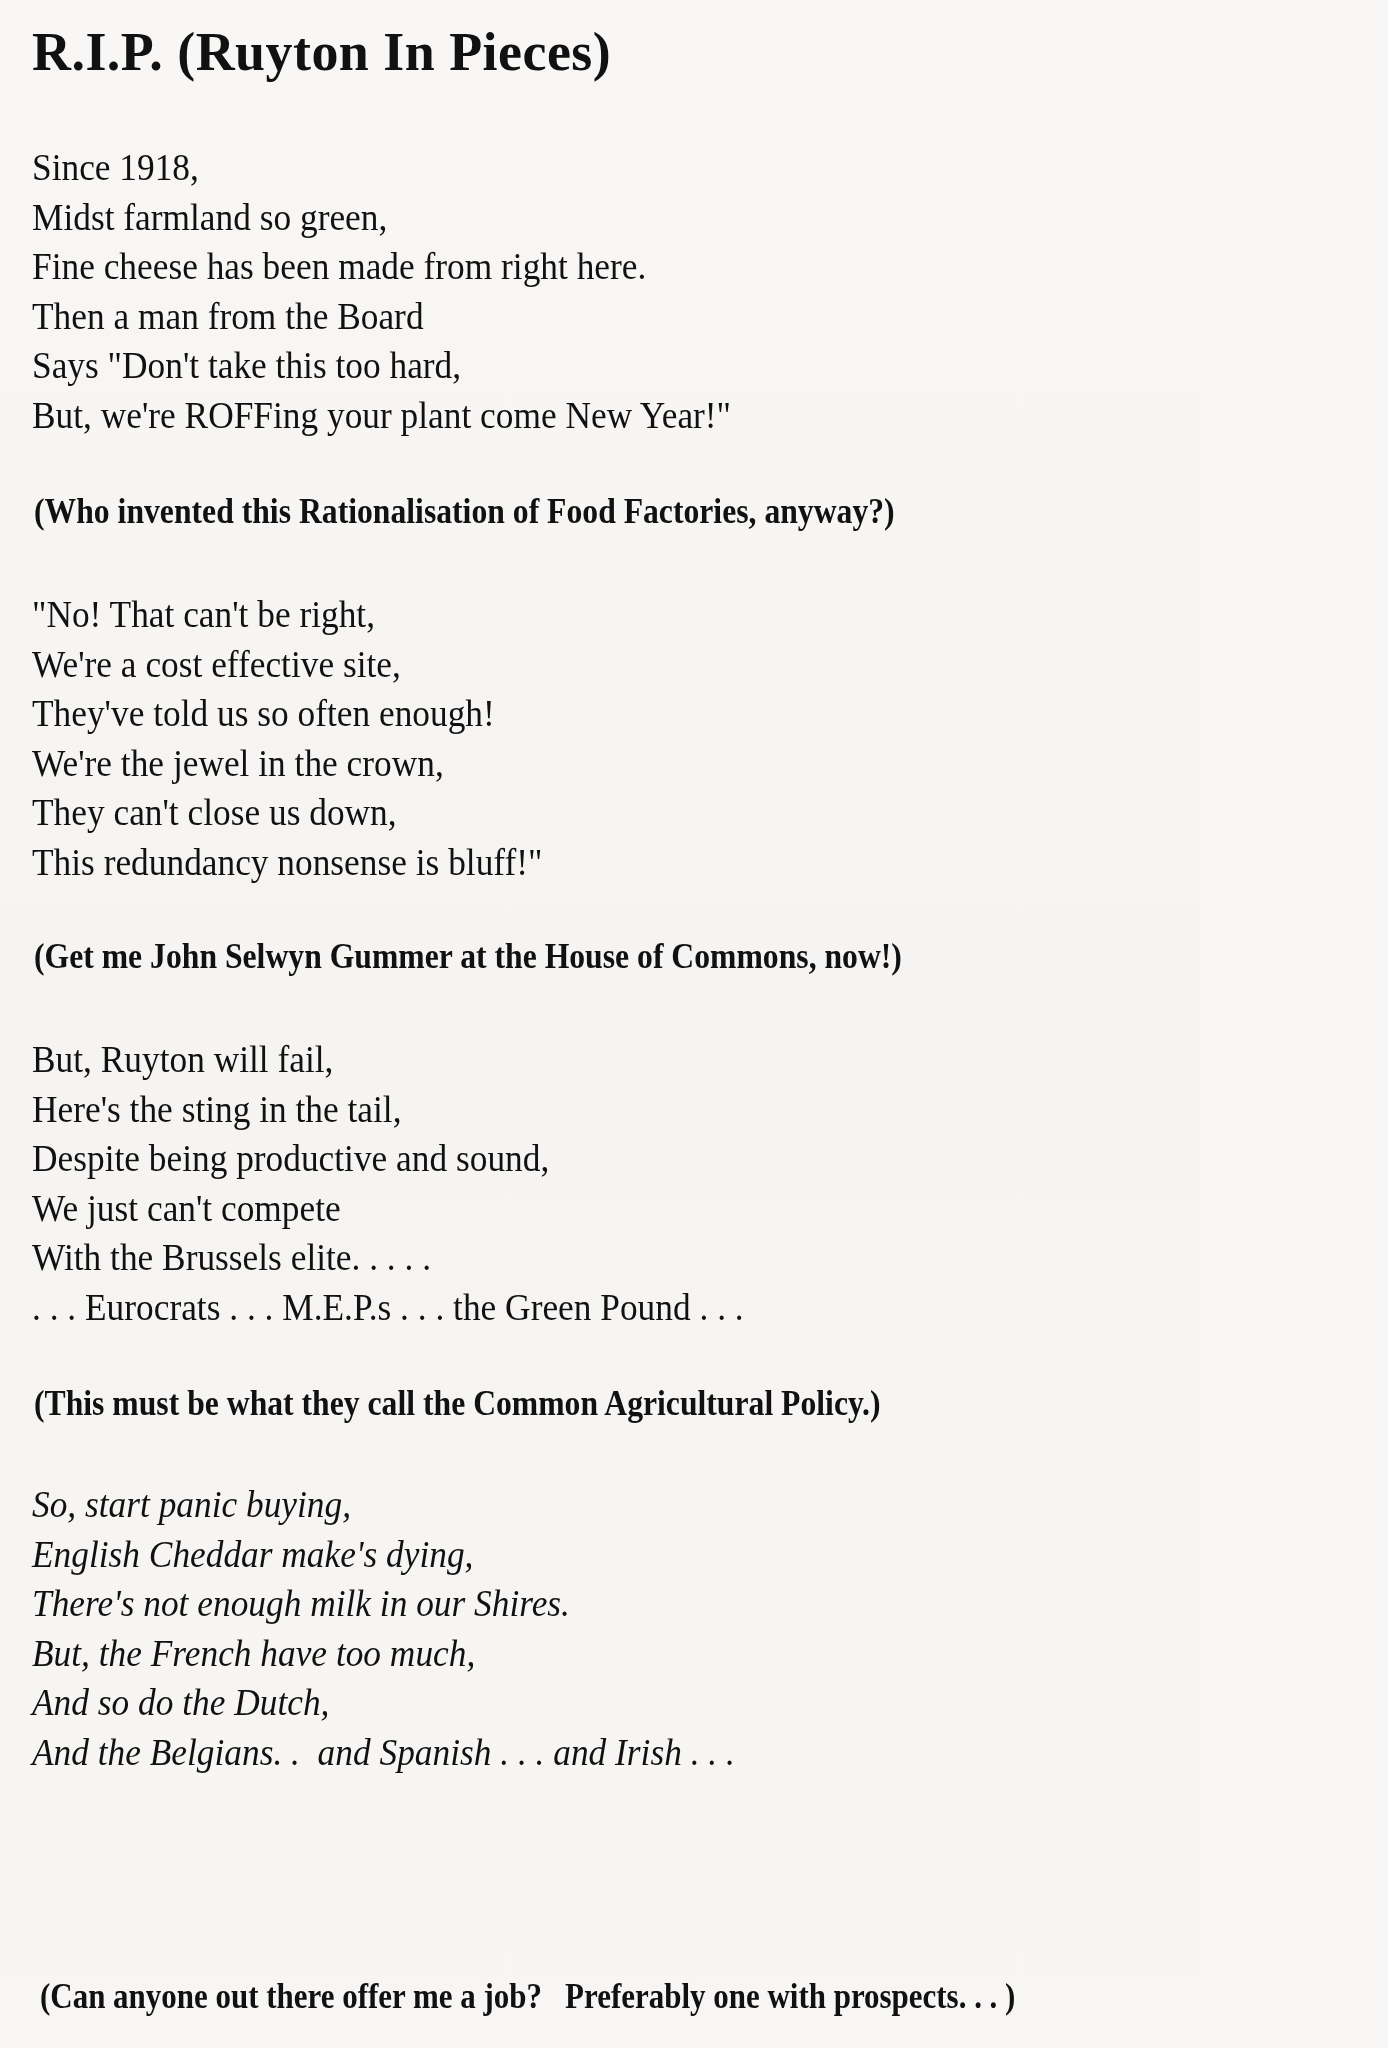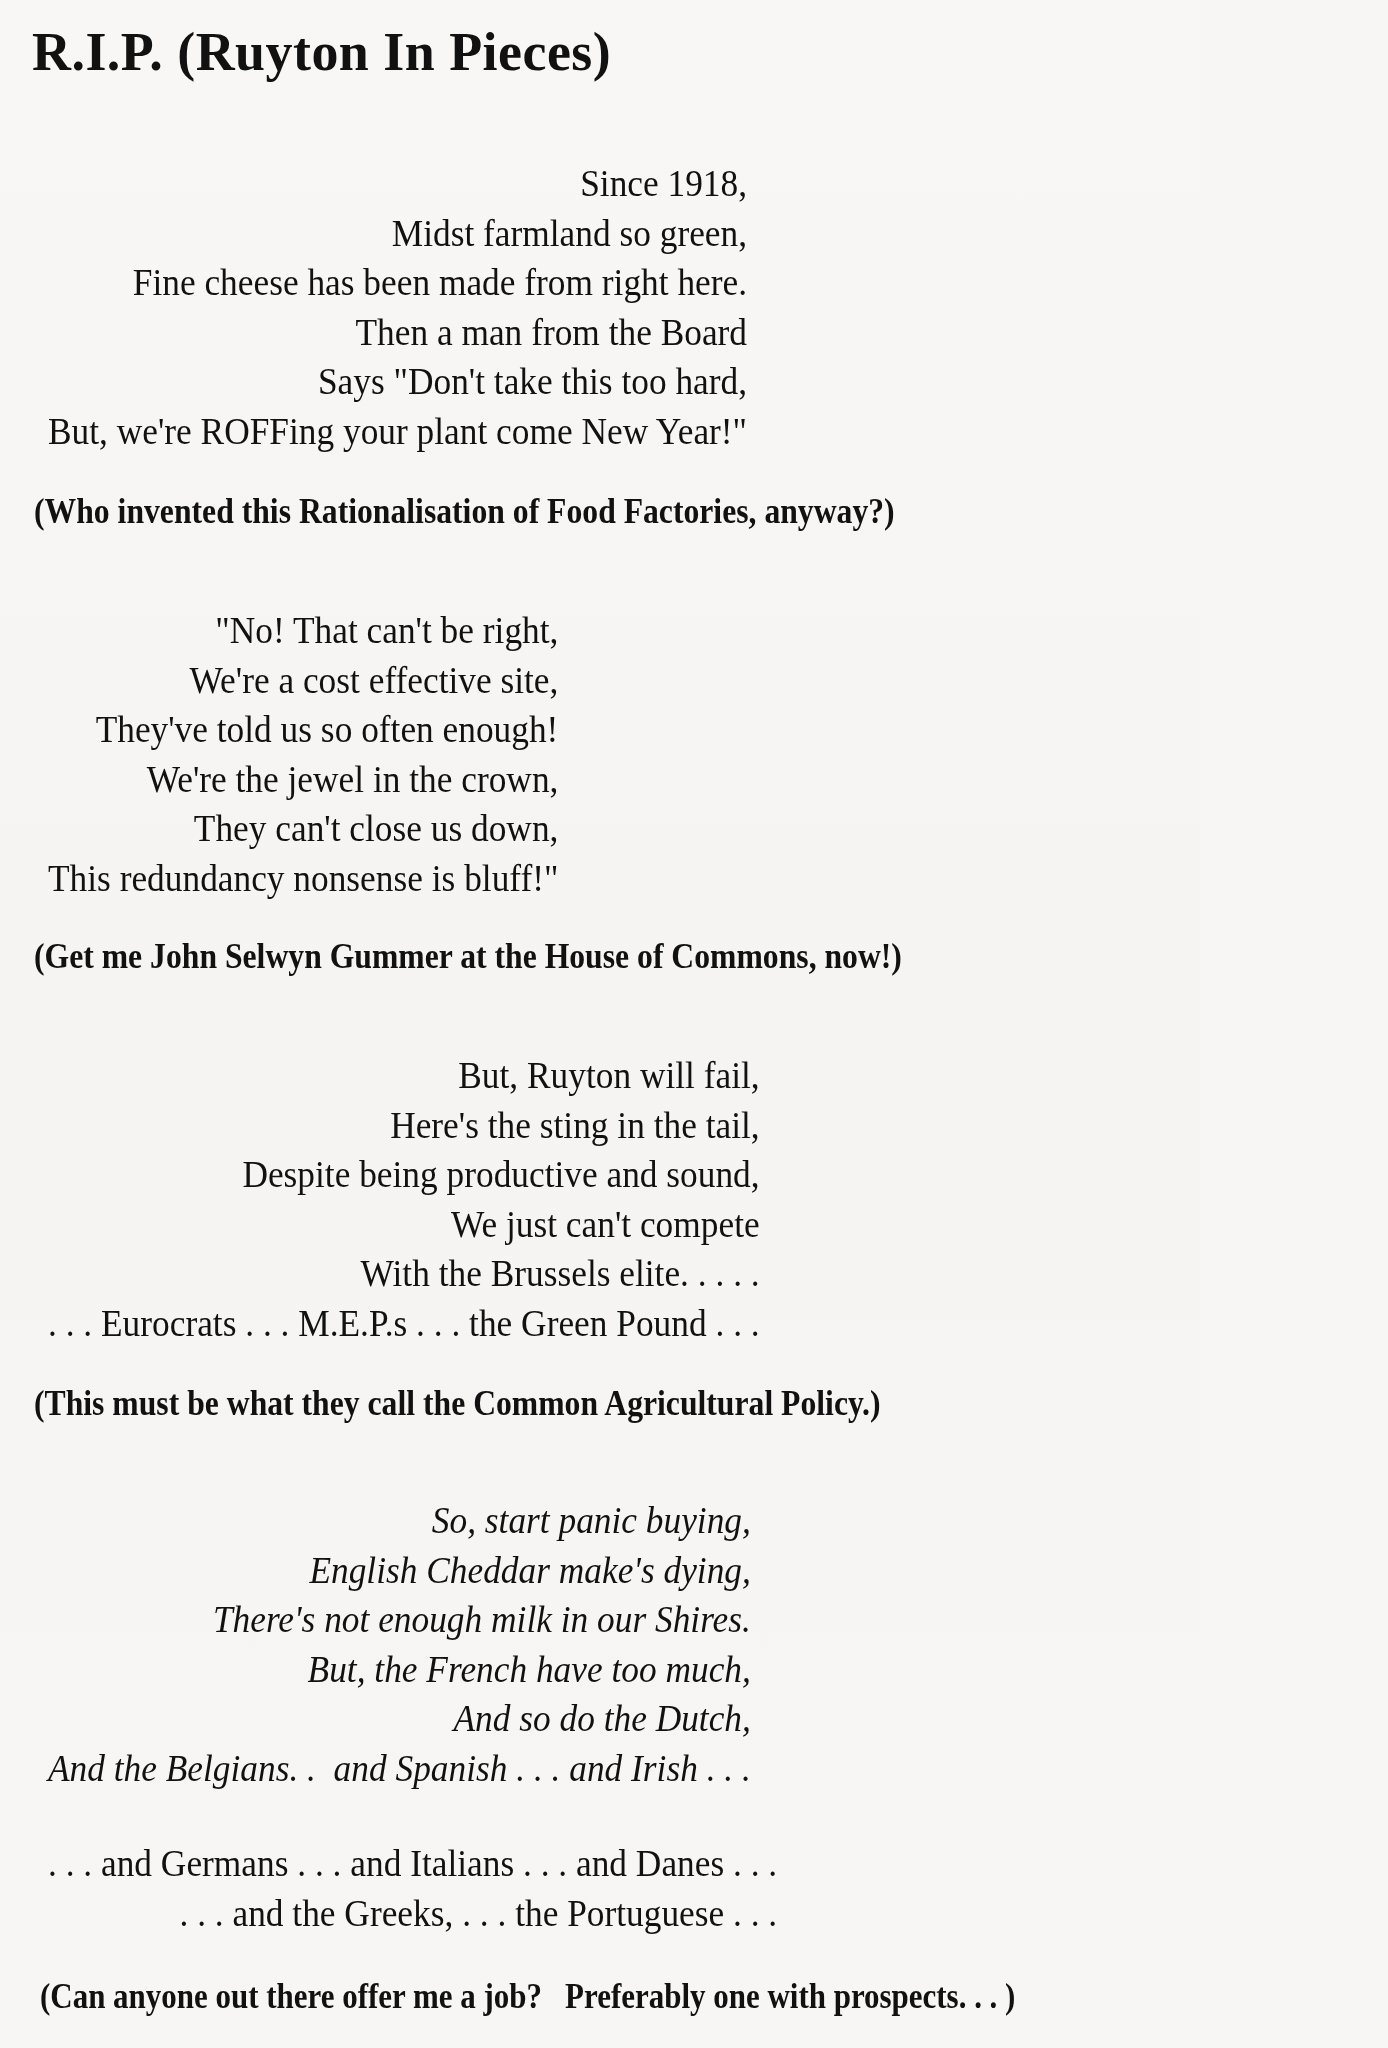--- a/index.html
+++ b/index.html
@@ -30,22 +30,21 @@
     font-size: 55px;
     font-weight: bold;
     letter-spacing: 0.5px;
     line-height: 1.1;
     transform: scaleX(0.98);
     transform-origin: left top;
   }
   .stanza {
     position: absolute;
     left: 32px;
-    margin: 16px;
-    text-align: right;
+    margin: 0;
   }
   .line {
     display: block;
     font-size: 38px;
     line-height: 49.5px;
     white-space: pre;
     transform: scaleX(0.93);
     transform-origin: left center;
   }
   .aside {
@@ -111,20 +110,16 @@
 
   <div class="stanza" id="s4">
     <span class="line">So, start panic buying,</span>
     <span class="line">English Cheddar make's dying,</span>
     <span class="line">There's not enough milk in our Shires.</span>
     <span class="line">But, the French have too much,</span>
     <span class="line">And so do the Dutch,</span>
     <span class="line">And the Belgians. .  and Spanish . . . and Irish . . .</span>
   </div>
 
-  <div class="stanza" id="s5">
-    <span class="line">. . . and Germans . . . and Italians . . . and Danes . . .</span>
-    <span class="line">. . . and the Greeks, . . . the Portuguese . . .</span>
-  </div>
 
   <p class="aside" id="a4">(Can anyone out there offer me a job?   Preferably one with prospects. . . )</p>
 
 </div>
 
 </body></html>

